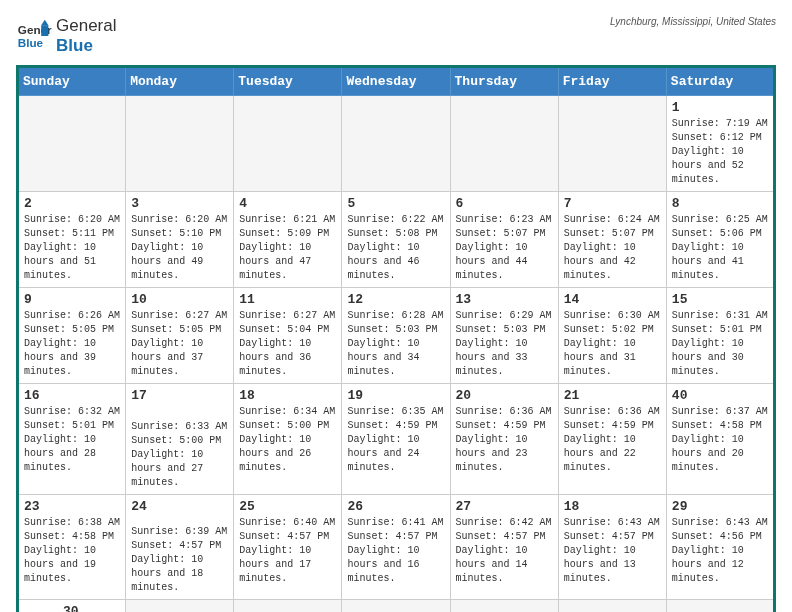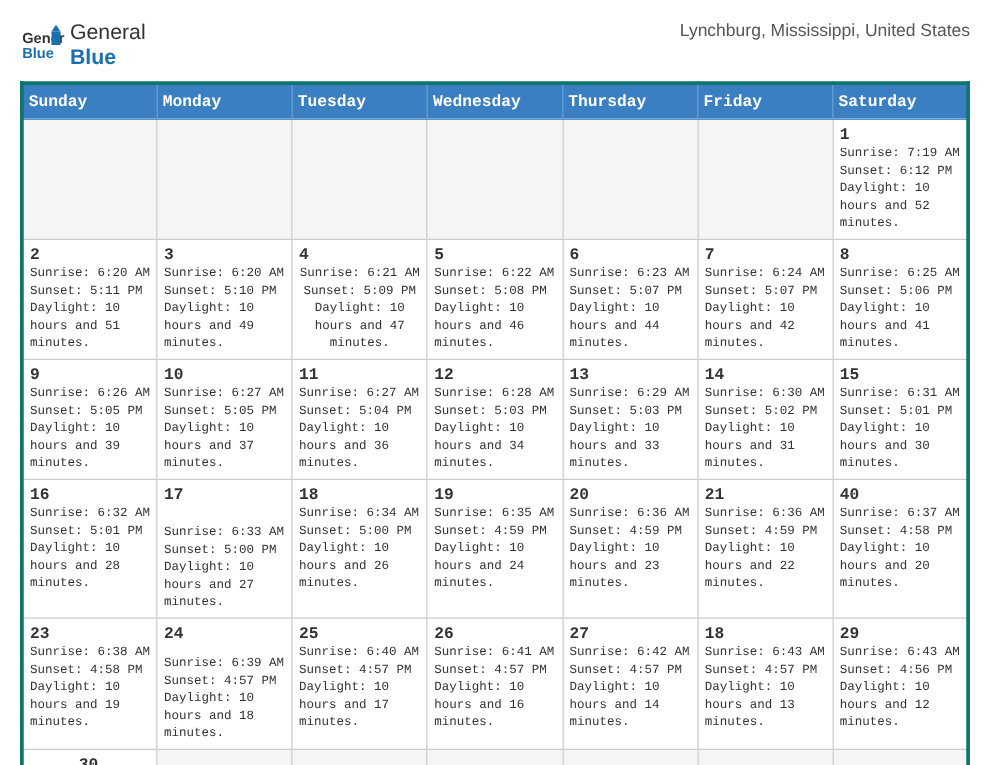--- a/index.html
+++ b/index.html
@@ -27,22 +27,23 @@
     }
     .title-block {
       text-align: right;
     }
     .month-title {
       font-size: 32px;
       font-weight: normal;
       color: #333;
     }
     .location {
-      font-size: 14px;
+      font-size: 10px;
       color: #555;
+      font-style: italic;
     }
     .calendar {
       width: 100%;
       border-collapse: collapse;
       border: 3px solid #0f766e;
       font-family: Liberation Mono, monospace;
     }
     .calendar th {
       background-color: #3a7fc1;
       color: #fff;
@@ -140,21 +141,21 @@
 Daylight: 10 hours and 51 minutes.</div>
         </td>
         <td>
           <span class="day-number">3</span>
           <div class="day-info" style="white-space: pre-line;">Sunrise: 6:20 AM
 Sunset: 5:10 PM
 Daylight: 10 hours and 49 minutes.</div>
         </td>
         <td>
           <span class="day-number">4</span>
-          <div class="day-info" style="white-space: pre-line; text-align: center;">Sunrise: 6:21 AM
+          <div class="day-info" style="white-space: pre-line;">Sunrise: 6:21 AM
 Sunset: 5:09 PM
 Daylight: 10 hours and 47 minutes.</div>
         </td>
         <td>
           <span class="day-number">5</span>
           <div class="day-info" style="white-space: pre-line;">Sunrise: 6:22 AM
 Sunset: 5:08 PM
 Daylight: 10 hours and 46 minutes.</div>
         </td>
         <td>

